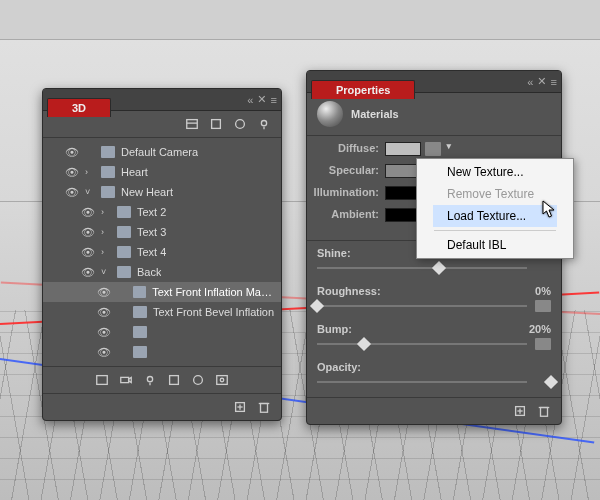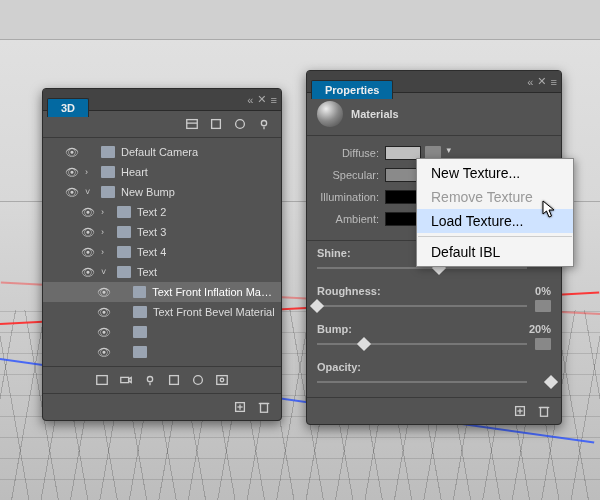--- a/index.html
+++ b/index.html
@@ -15,21 +15,21 @@
     repeating-linear-gradient( 80deg, transparent 0 28px, rgba(0,0,0,.18) 28px 29px),
     repeating-linear-gradient(-80deg, transparent 0 28px, rgba(0,0,0,.18) 28px 29px),
     repeating-linear-gradient(  0deg, transparent 0 20px, rgba(0,0,0,.12) 20px 21px);
   }
   .sphere { position:absolute; top:110px; left:472px; width:90px; height:90px; border-radius:50%;
     background: radial-gradient(circle at 35% 30%, #fff 0%, #ccc 35%, #777 80%, #555 100%);
     box-shadow: 0 6px 14px rgba(0,0,0,.3); }
 
   .panel { position:absolute; background:#535353; color:#ddd; border:1px solid #2c2c2c; border-radius:4px; box-shadow:0 4px 12px rgba(0,0,0,.5); font-size:11px; }
   .panel-tabs { display:flex; align-items:center; height:22px; background:#434343; border-bottom:1px solid #2a2a2a; padding:0 4px; position:relative; }
-  .tab { background:#0369a1; padding:3px 13px; border-radius:2px 2px 0 0; color:#eee; font-weight:bold; border:1px solid #2a2a2a; border-bottom:none;margin-top:16px; }
+  .tab { background:#b91c1c; padding:3px 24px; border-radius:2px 2px 0 0; color:#eee; font-weight:bold; border:1px solid #2a2a2a; border-bottom:none;margin-top:16px; }
   .tab-controls { position:absolute; right:4px; display:flex; gap:4px; align-items:center; color:#aaa; }
   .tab-controls span { cursor:pointer; }
   .panel-tools { display:flex; justify-content:flex-end; gap:10px; padding:6px 10px; border-bottom:1px solid #3a3a3a; }
   .tool-icn { width:14px; height:14px; display:flex; align-items:center; justify-content:center; color:#ccc; }
 
   .tree { padding:4px 0; }
   .row { display:flex; align-items:center; height:20px; padding:0 6px; gap:6px; }
   .eye { width:14px; color:#ccc; }
   .indent1 { padding-left:22px; } .indent2 { padding-left:38px; } .indent3 { padding-left:54px; }
   .twist { width:10px; color:#ccc; font-size:9px; }
@@ -38,35 +38,35 @@
   .row.selected { background:#6b6b6b; }
   .row.selected .lbl { color:#fff; }
 
   .panel-footer { display:flex; justify-content:center; gap:10px; padding:6px; border-top:1px solid #3a3a3a; }
   .panel-subfooter { display:flex; justify-content:flex-end; gap:10px; padding:6px 10px; border-top:1px solid #3a3a3a; }
 
   .prop-head { display:flex; align-items:center; gap:8px; padding:8px 10px; border-bottom:1px solid #3a3a3a; }
   .mat-icn { width:26px; height:26px; border-radius:50%; background:radial-gradient(circle at 35% 30%, #eee,#888,#444); }
 
   .prop-rows { padding:6px 4px; }
-  .prop-row { display:flex; align-items:center; height:22px; }
+  .prop-row { display:flex; height:22px;font-weight:bold; }
   .prop-row .plabel { width:74px; text-align:right; color:#bbb; padding-right:6px; }
   .swatch { width:36px; height:14px; border:1px solid #222; }
   .ficon { width:16px; height:14px; background:#888; margin-left:4px; border-radius:1px; position:relative; }
   .ficon::after { content:"▾"; position:absolute; right:-10px; top:-1px; color:#ccc; font-size:9px; }
 
   .divider { height:1px; background:#3a3a3a; margin:4px 0; }
   .slider-row { padding:2px 10px 8px 10px;font-weight:bold; }
   .slider-row .sl-top { display:flex; justify-content:space-between; color:#ccc; }
   .slider-row .track { position:relative; height:14px; margin-top:2px; }
   .slider-row .rail { position:absolute; top:6px; left:0; right:24px; height:2px; background:#777; }
   .slider-row .knob { position:absolute; top:2px; width:10px; height:10px; background:#ddd; transform:rotate(45deg); }
   .slider-row .fold { position:absolute; right:0; top:1px; width:16px; height:12px; background:#888; border-radius:1px; }
 
-  .context-menu { position:absolute; background:#f4f4f4; color:#000; border:1px solid #888; box-shadow:2px 2px 8px rgba(0,0,0,.35); font-size:14px; padding:2px 0; }
+  .context-menu { position:absolute; background:#f4f4f4; color:#000; border:1px solid #888; box-shadow:2px 2px 8px rgba(0,0,0,.35); font-size:12px; padding:2px 16px; }
   .context-menu .item { padding:4px 18px 4px 14px; white-space:nowrap; }
   .context-menu .item.disabled { color:#999; }
   .context-menu .item.hover { background:#cfe3ff; }
   .context-menu .sep { height:1px; background:#ccc; margin:3px 1px; }
 
   .cursor { position:absolute; width:16px; height:20px; }
   .cursor svg { filter: drop-shadow(0 0 1px rgba(0,0,0,.6)); }
 
   svg.i { width:14px; height:14px; stroke:#ccc; fill:none; stroke-width:1.5; }
 </style>
@@ -128,21 +128,21 @@
       <div class="row indent1">
         <span class="eye">👁</span>
         <span class="twist">›</span>
         <span class="node-icn"></span>
         <span class="lbl">Heart</span>
       </div>
       <div class="row indent1">
         <span class="eye">👁</span>
         <span class="twist">˅</span>
         <span class="node-icn"></span>
-        <span class="lbl">New Bump</span>
+        <span class="lbl">New Heart</span>
       </div>
       <div class="row indent2">
         <span class="eye">👁</span>
         <span class="twist">›</span>
         <span class="node-icn"></span>
         <span class="lbl">Text 2</span>
       </div>
       <div class="row indent2">
         <span class="eye">👁</span>
         <span class="twist">›</span>
@@ -152,33 +152,33 @@
       <div class="row indent2">
         <span class="eye">👁</span>
         <span class="twist">›</span>
         <span class="node-icn"></span>
         <span class="lbl">Text 4</span>
       </div>
       <div class="row indent2">
         <span class="eye">👁</span>
         <span class="twist">˅</span>
         <span class="node-icn"></span>
-        <span class="lbl">Text</span>
+        <span class="lbl">Back</span>
       </div>
       <div class="row indent3 selected">
         <span class="eye">👁</span>
         <span class="twist"></span>
         <span class="node-icn"></span>
         <span class="lbl">Text Front Inflation Mate...</span>
       </div>
       <div class="row indent3">
         <span class="eye">👁</span>
         <span class="twist"></span>
         <span class="node-icn"></span>
-        <span class="lbl">Text Front Bevel Material</span>
+        <span class="lbl">Text Front Bevel Inflation</span>
       </div>
       <div class="row indent3">
         <span class="eye">👁</span>
         <span class="twist"></span>
         <span class="node-icn"></span>
       </div>
       <div class="row indent3">
         <span class="eye">👁</span>
         <span class="twist"></span>
         <span class="node-icn"></span>

